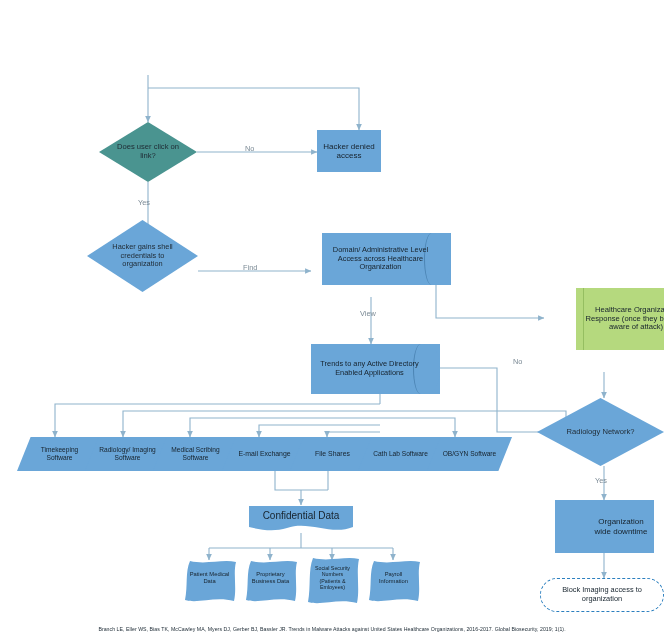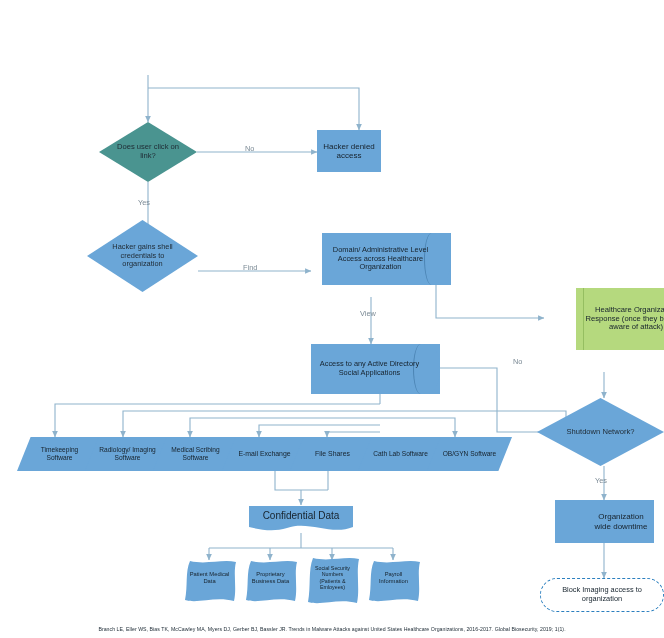--- a/index.html
+++ b/index.html
@@ -142,35 +142,35 @@
     <div class="cbody"></div>
     <div class="cend"></div>
     <div class="arcline"></div>
     <div class="ctext" style="font-size:7.4px;">Domain/ Administrative Level Access across Healthcare Organization</div>
   </div>
 
   <div class="cyl" style="left:311px;top:344px;width:129px;height:50px;">
     <div class="cbody"></div>
     <div class="cend"></div>
     <div class="arcline"></div>
-    <div class="ctext" style="font-size:7.4px;">Access to any Active Directory Social Applications</div>
+    <div class="ctext" style="font-size:7.4px;">Trends to any Active Directory Enabled Applications</div>
   </div>
 
   <div class="node greenproc" style="left:544px;top:288px;width:120px;height:62px;font-size:7.6px;margin-left:32px;">
     <span class="bar l"></span>
     <span class="bar r"></span>
     <span class="lbl">Healthcare Organization Response (once they become aware of attack)</span>
   </div>
 
   <div class="diamond blue" style="left:537px;top:398px;width:127px;height:68px;">
     <div class="dshape"></div>
-    <div class="dtext" style="font-size:7.6px;">Shutdown Network?</div>
-  </div>
-
-  <div class="node rect" style="left:555px;top:500px;width:99px;height:43px;font-size:8px;padding-left:33px;">
+    <div class="dtext" style="font-size:7.6px;">Radiology Network?</div>
+  </div>
+
+  <div class="node rect" style="left:555px;top:500px;width:99px;height:53px;font-size:8px;padding-left:33px;">
     <span class="lbl">Organization wide downtime</span>
   </div>
 
   <div class="node term" style="left:540px;top:578px;width:124px;height:34px;font-size:7.4px;">
     <span class="lbl">Block Imaging access to organization</span>
   </div>
 
   <div class="para" style="left:17px;top:437px;width:85px;height:34px;">
     <div class="ptext" style="font-size:6.6px;">Timekeeping Software</div>
   </div>

